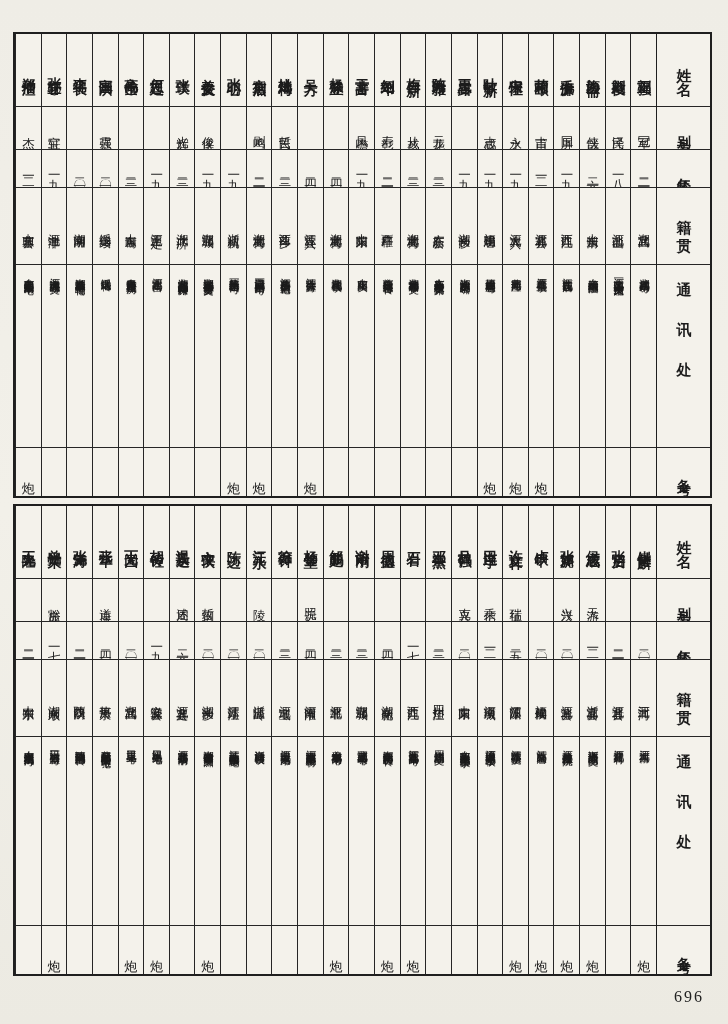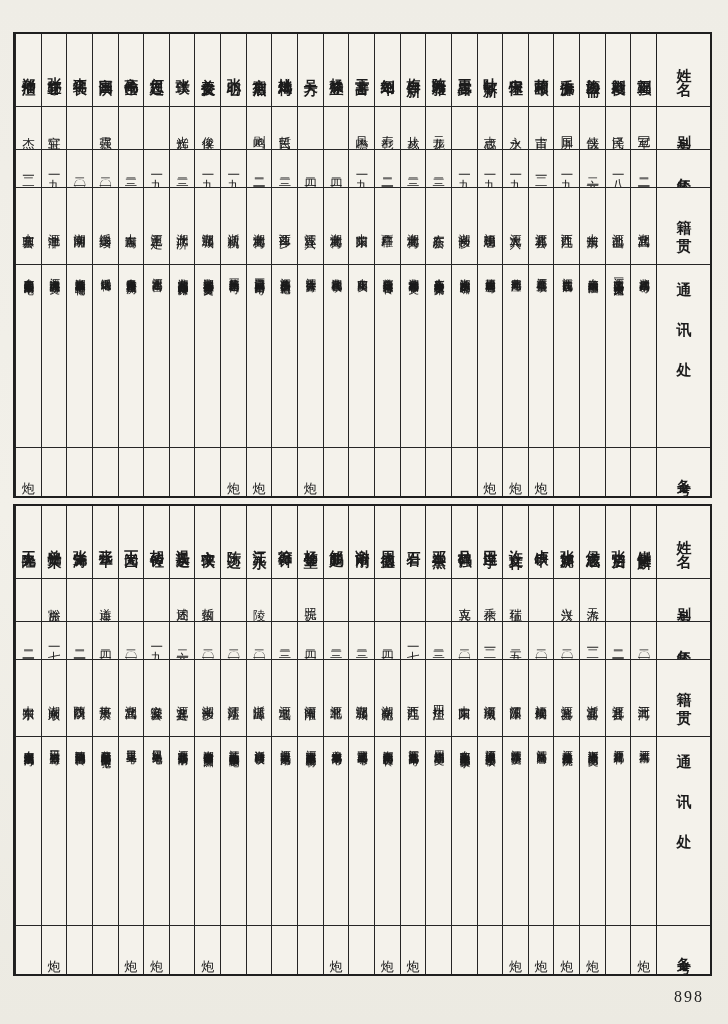--- a/index.html
+++ b/index.html
@@ -1115,13 +1115,13 @@
       </div>
       <div class="cell address">
         <span class="vtext">山东东平城内上清观街八号</span>
       </div>
       <div class="cell remark">
         <span class="vtext"></span>
       </div>
     </div>
   </div>
 
-<div class="page-number">898</div>
+<div class="page-number">696</div>
 
 </body></html>

